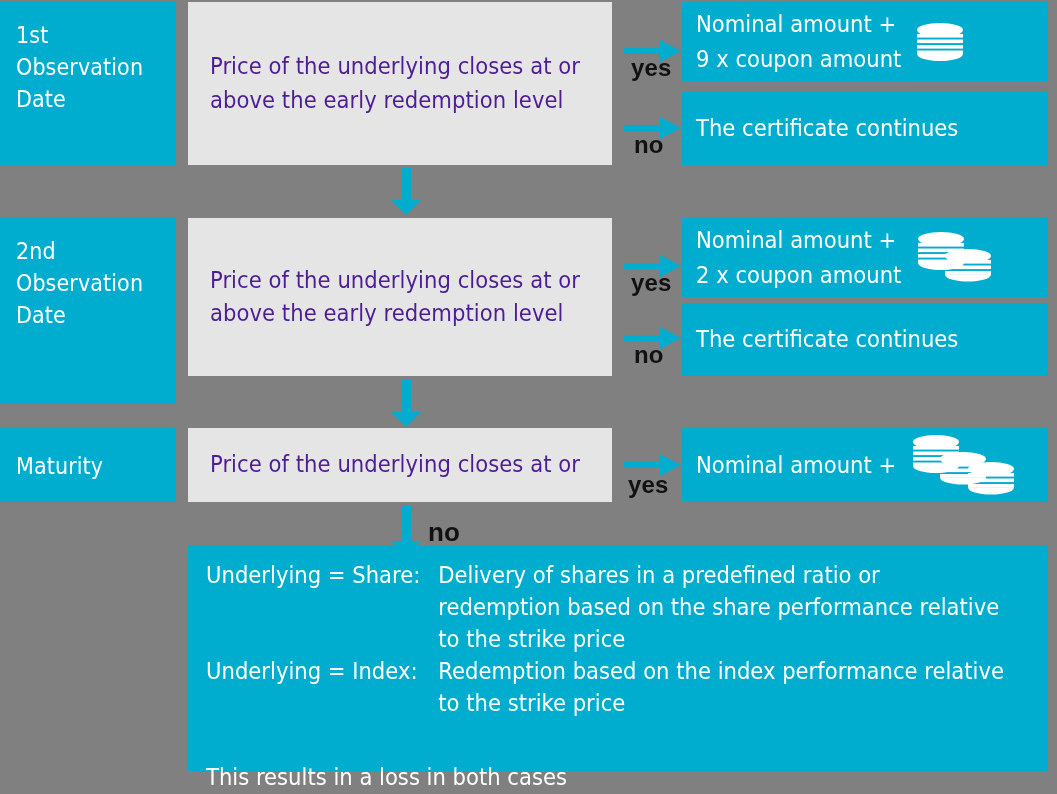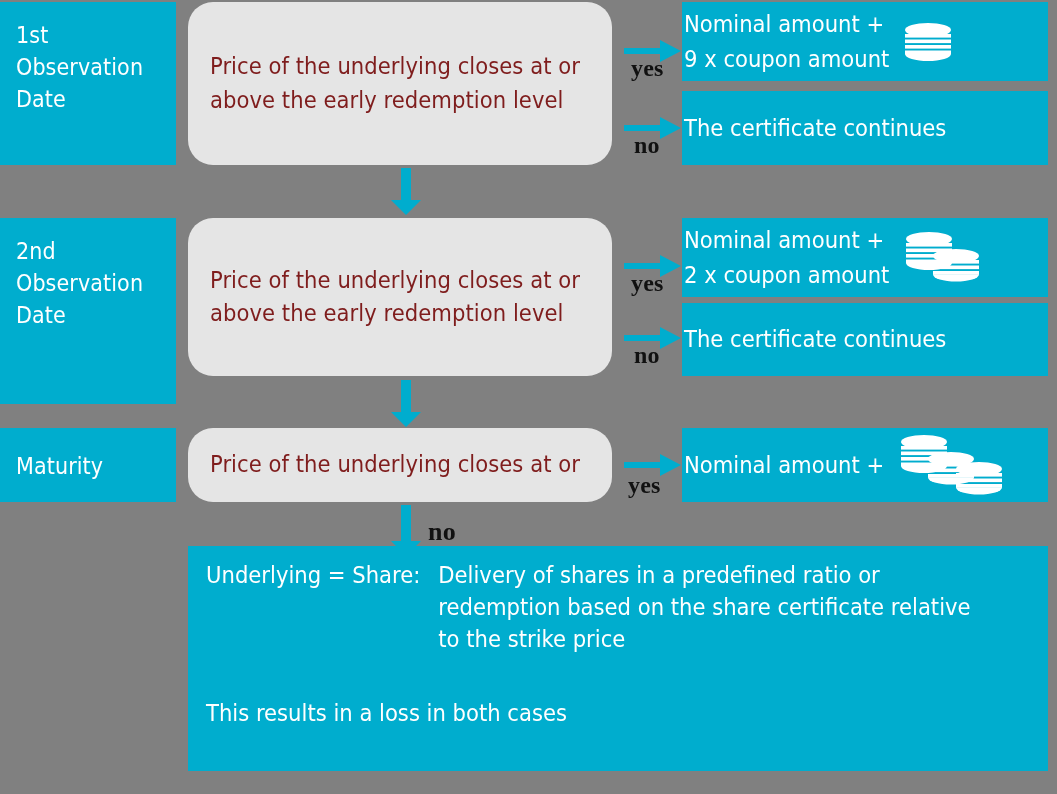--- a/index.html
+++ b/index.html
@@ -24,22 +24,21 @@
   .box {
     position: absolute;
     box-sizing: border-box;
   }
   .blue {
     background: #00ADCE;
     color: #ffffff;
   }
   .gray {
     background: #E5E5E5;
-    color: #7f1d1d;
-    border-radius: 25px;
+    color: #4c1d95;
   }
 
   
   .stage {
     padding: 18px 16px 0 16px;
     font-size: 23px;
     line-height: 1.39;
     font-weight: 400;
     letter-spacing: 0.1px;
   }
@@ -57,21 +56,21 @@
     padding: 0 22px;
     font-size: 23.5px;
     line-height: 1.42;
     letter-spacing: 0.05px;
   }
 
   
   .outcome {
     display: flex;
     align-items: center;
-    padding: 0 2px;
+    padding: 0 14px;
     font-size: 23.5px;
     line-height: 1.46;
   }
   .outcome .txt { flex: 0 0 auto; }
   .outcome .coins { margin-left: 14px; flex: 0 0 auto; display:block; }
 
   
   .detail {
     padding: 14px 18px 0 18px;
     font-size: 23.5px;
@@ -93,21 +92,21 @@
   .detail .spacer { height: 42px; }
   .detail .summary { }
 
   
   .arrow {
     position: absolute;
     overflow: visible;
   }
   .yeslabel, .nolabel {
     position: absolute;
-    font-family: Liberation Serif, serif;
+    font-family: Liberation Sans, sans-serif;
     font-weight: 700;
     font-size: 24px;
     color: #111111;
     line-height: 1;
     letter-spacing: 0.2px;
   }
 </style>
 </head>
 <body>
 
@@ -265,21 +264,28 @@
   </svg>
   <div class="nolabel" style="left:428px; top:519px; font-size:26px;">no</div>
 
   <div class="box blue detail" style="left:188px; top:546px; width:860px; height:225px;">
     <table>
       <tbody>
           <tr>
         <td class="lbl">Underlying = Share:</td>
         <td>
           <div>Delivery of shares in a predefined ratio or</div>
-          <div>redemption based on the share certificate relative</div>
+          <div>redemption based on the share performance relative</div>
+          <div>to the strike price</div>
+        </td>
+      </tr>
+      <tr>
+        <td class="lbl">Underlying = Index:</td>
+        <td>
+          <div>Redemption based on the index performance relative</div>
           <div>to the strike price</div>
         </td>
       </tr>
       <tr>
             <td colspan="2" class="spacer"></td>
           </tr>
       <tr>
         <td colspan="2" class="summary">This results in a loss in both cases</td>
       </tr>
     </tbody>

